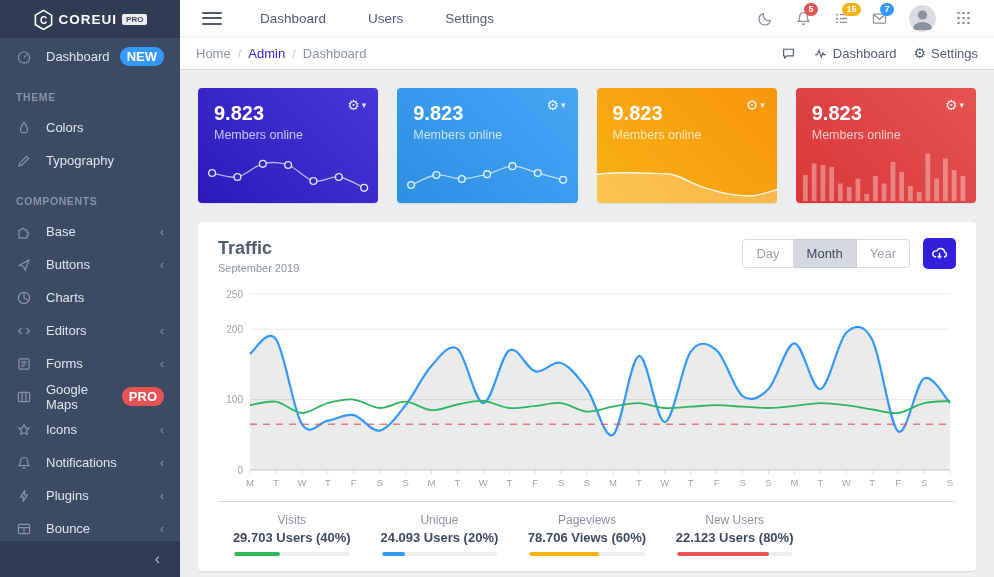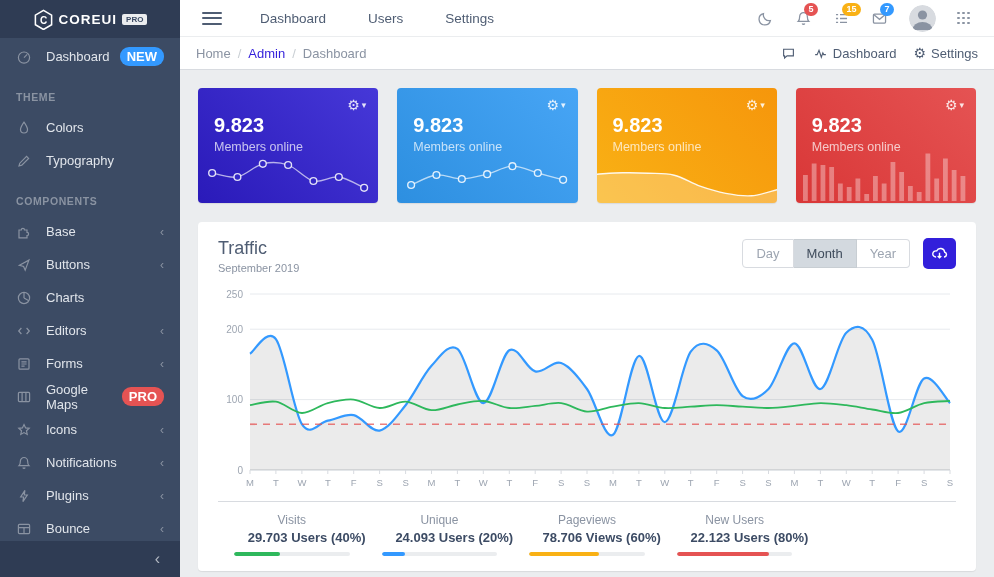--- a/index.html
+++ b/index.html
@@ -43,45 +43,45 @@
   .crumb .link { color:#321fdb; cursor:pointer; }
   .sub-right { margin-left:auto; display:flex; align-items:center; gap:17px; color:#4f5d73; }
   .sub-item { display:flex; align-items:center; gap:5px; cursor:pointer; }
   .sub-item svg { width:15px; height:15px; stroke:currentColor; fill:none; stroke-width:1.2; }
   .gear-glyph { font-size:14px; color:#4f5d73; line-height:1; }
 
   
   .content { padding:18px 18px 0; flex:1; overflow:hidden; }
   .cards { display:grid; grid-template-columns:repeat(4,1fr); gap:19px; }
   .widget { height:115px; border-radius:4px; color:#fff; position:relative; overflow:hidden; box-shadow:0 1px 1px rgba(0,0,0,.08); }
-  .widget .wvalue { font-size:20px; font-weight:bold; padding:26px 16px 0; }
+  .widget .wvalue { font-size:20px; font-weight:bold; padding:14px 16px 0; }
   .widget .wlabel { font-size:12.5px; color:rgba(255,255,255,.72); padding:3px 16px 0; }
   .widget .wgear { position:absolute; top:9px; right:12px; color:rgba(255,255,255,.85); cursor:pointer; font-size:14px; }
   .widget .caret { font-size:9px; vertical-align:2px; margin-left:2px; }
   .spark { position:absolute; left:0; right:0; bottom:0; }
   .spark svg { display:block; width:100%; }
 
   
   .traffic { background:#fff; border-radius:4px; margin-top:19px; padding:16px 20px 6px; box-shadow:0 1px 1px rgba(0,0,0,.08); }
   .t-head { display:flex; align-items:flex-start; }
-  .t-title { font-size:18px; font-weight:normal; color:#4f5d73; }
+  .t-title { font-size:18px; font-weight:bold; color:#4f5d73; }
   .t-sub { font-size:11px; color:#8a93a2; margin-top:3px; }
   .t-actions { margin-left:auto; display:flex; align-items:center; }
   .btn-group { display:flex; }
   .rbtn { border:1px solid #d8dbe0; background:#fff; color:#9da5b1; font-size:13px; padding:6px 13px; cursor:pointer; font-family:inherit; }
   .rbtn:first-child { border-radius:4px 0 0 4px; }
   .rbtn:last-child { border-radius:0 4px 4px 0; }
   .rbtn + .rbtn { border-left:none; }
   .rbtn.active { background:#d3d9df; color:#3e4b5b; border-color:#c8ced3; }
   .dl-btn { width:33px; height:31px; margin-left:13px; background:#321fdb; border:none; border-radius:5px; color:#fff; cursor:pointer; display:flex; align-items:center; justify-content:center; }
   .dl-btn svg { width:17px; height:17px; stroke:#fff; fill:none; stroke-width:1.3; }
   .t-chart { margin-top:12px; }
   .t-stats { display:grid; grid-template-columns:repeat(5,1fr); border-top:1px solid #d8dbe0; margin-top:6px; padding:11px 0 9px; text-align:center; }
   .stat-label { font-size:12px; color:#8a93a2; }
-  .stat-value { font-size:13px; font-weight:bold; color:#3c4b64; margin:3px 0 7px;text-align:right; }
+  .stat-value { font-size:13px; font-weight:bold; color:#3c4b64; margin:3px 0 7px; }
   .progress { height:4px; background:#ebedef; border-radius:2px; margin:0 16px; overflow:hidden; }
   .progress .fill { height:100%; border-radius:2px; }
 </style>
 </head>
 <body>
 
 <div class="app">
 
   <aside class="sidebar">
     <div class="brand">

